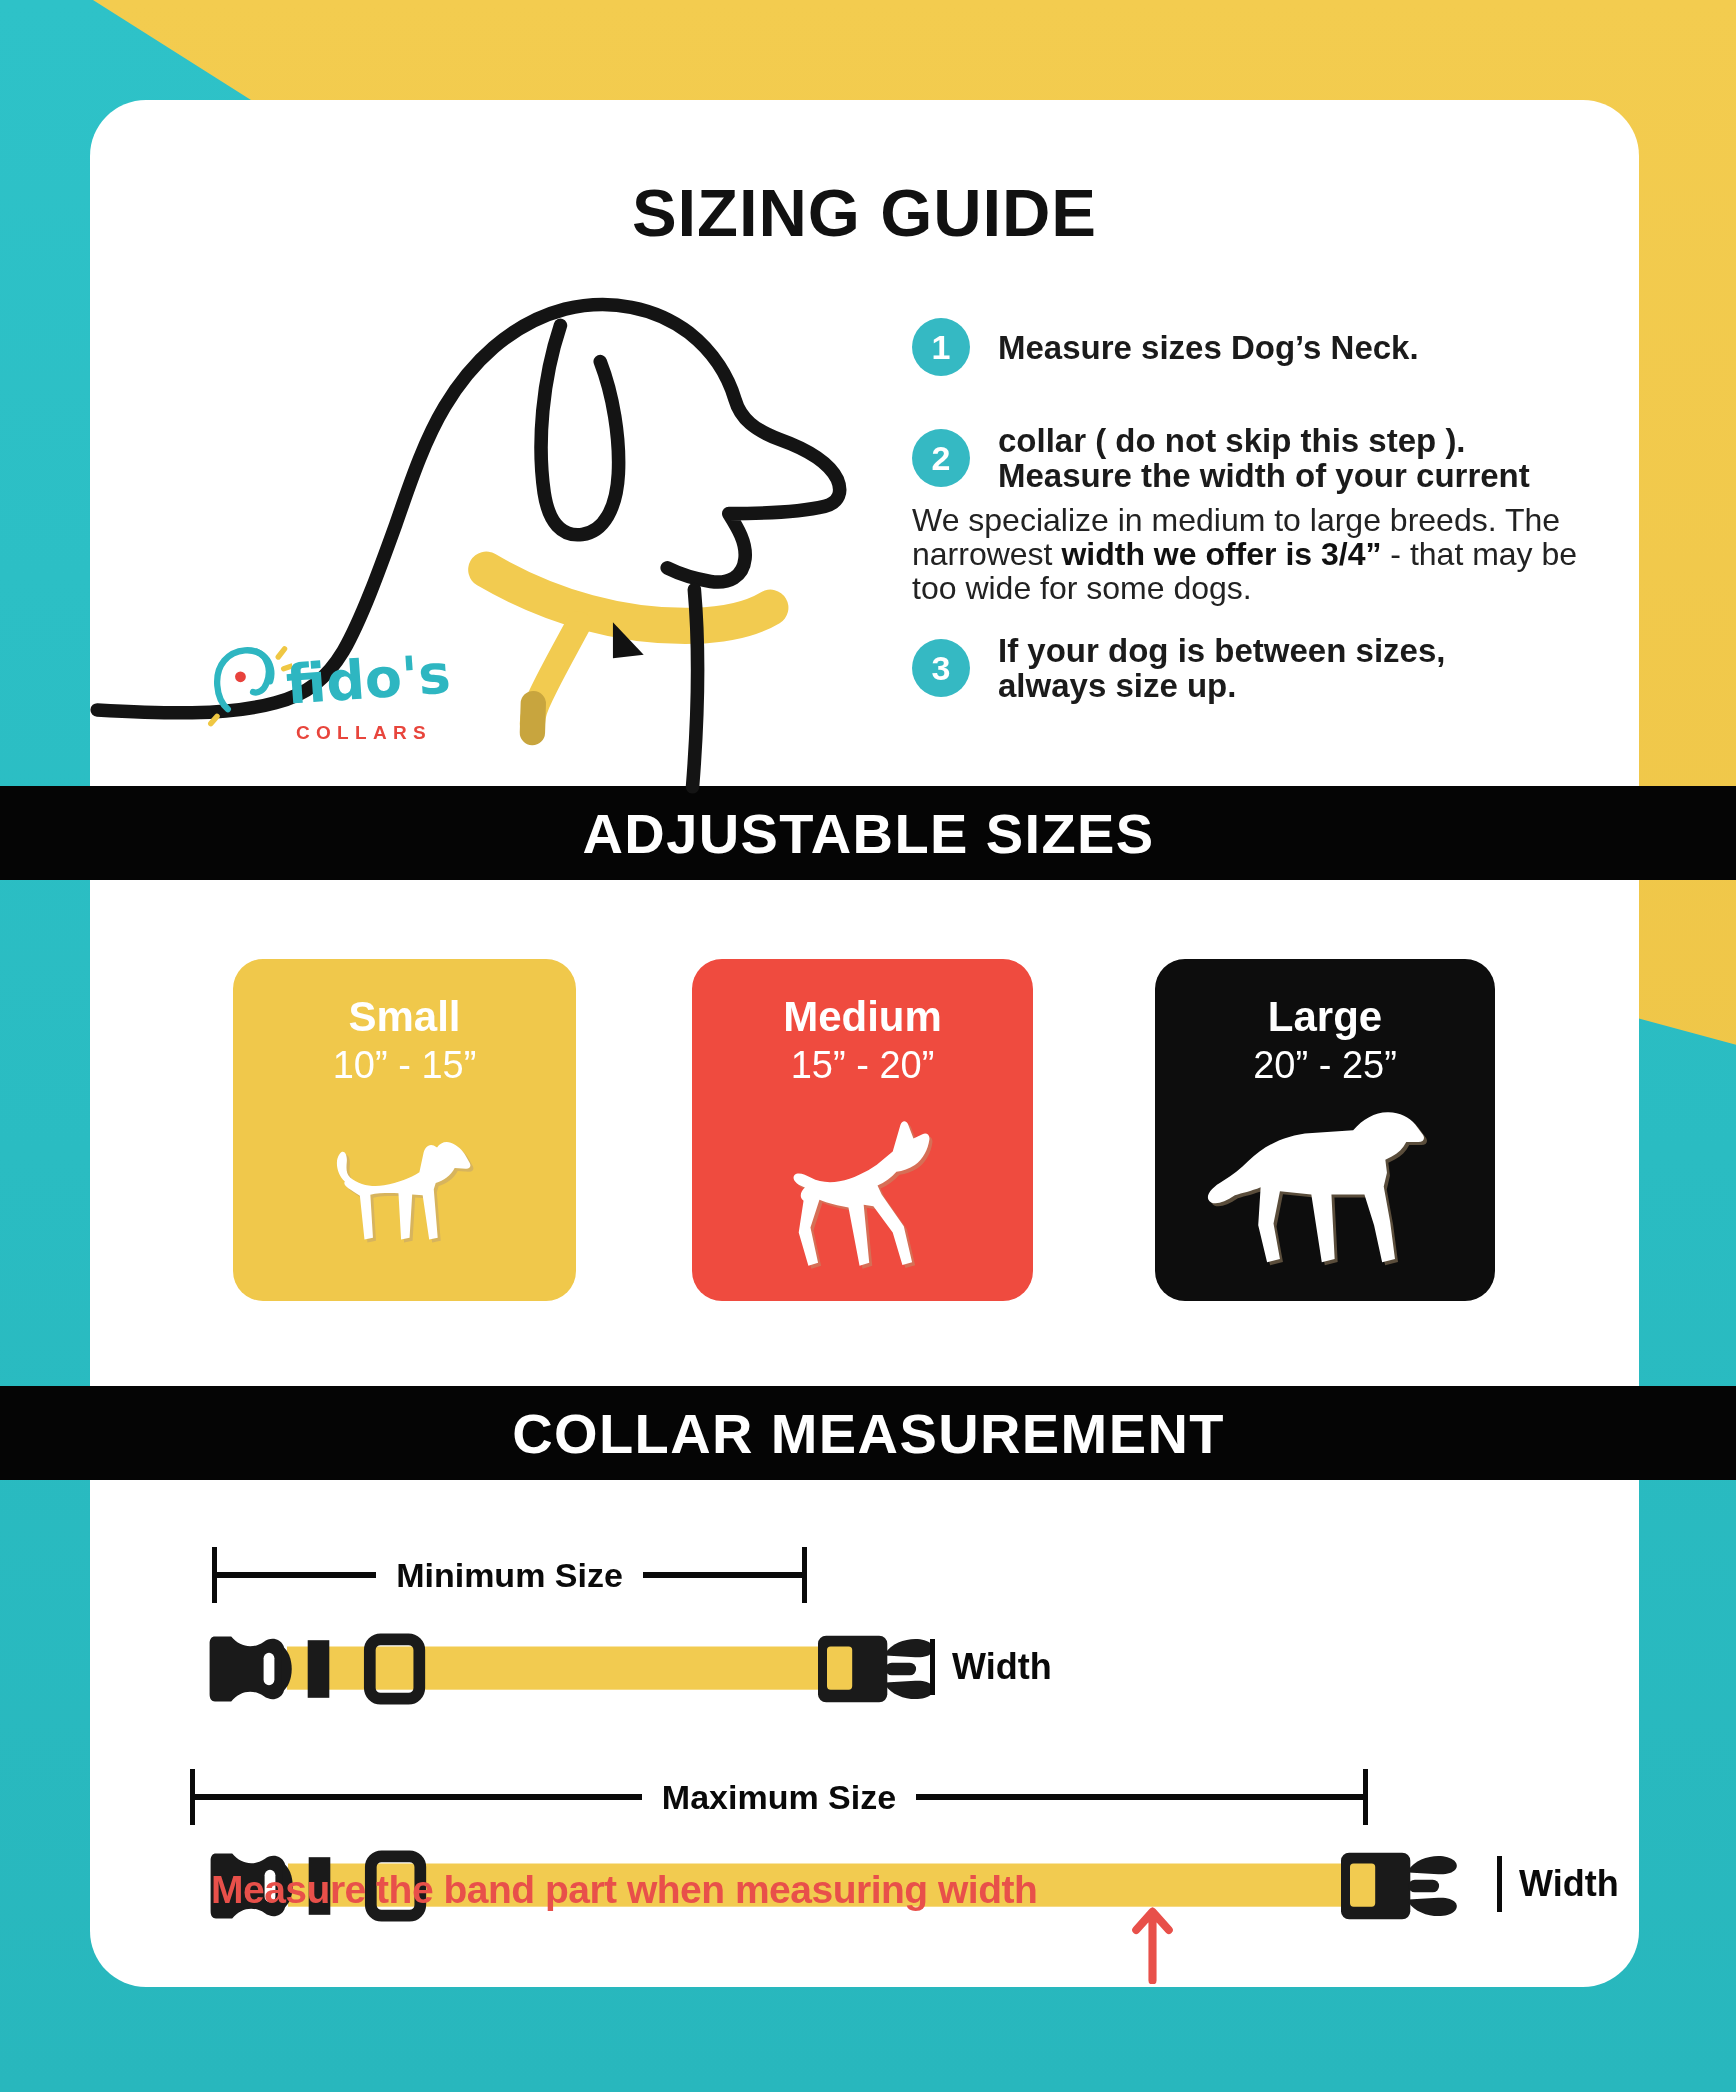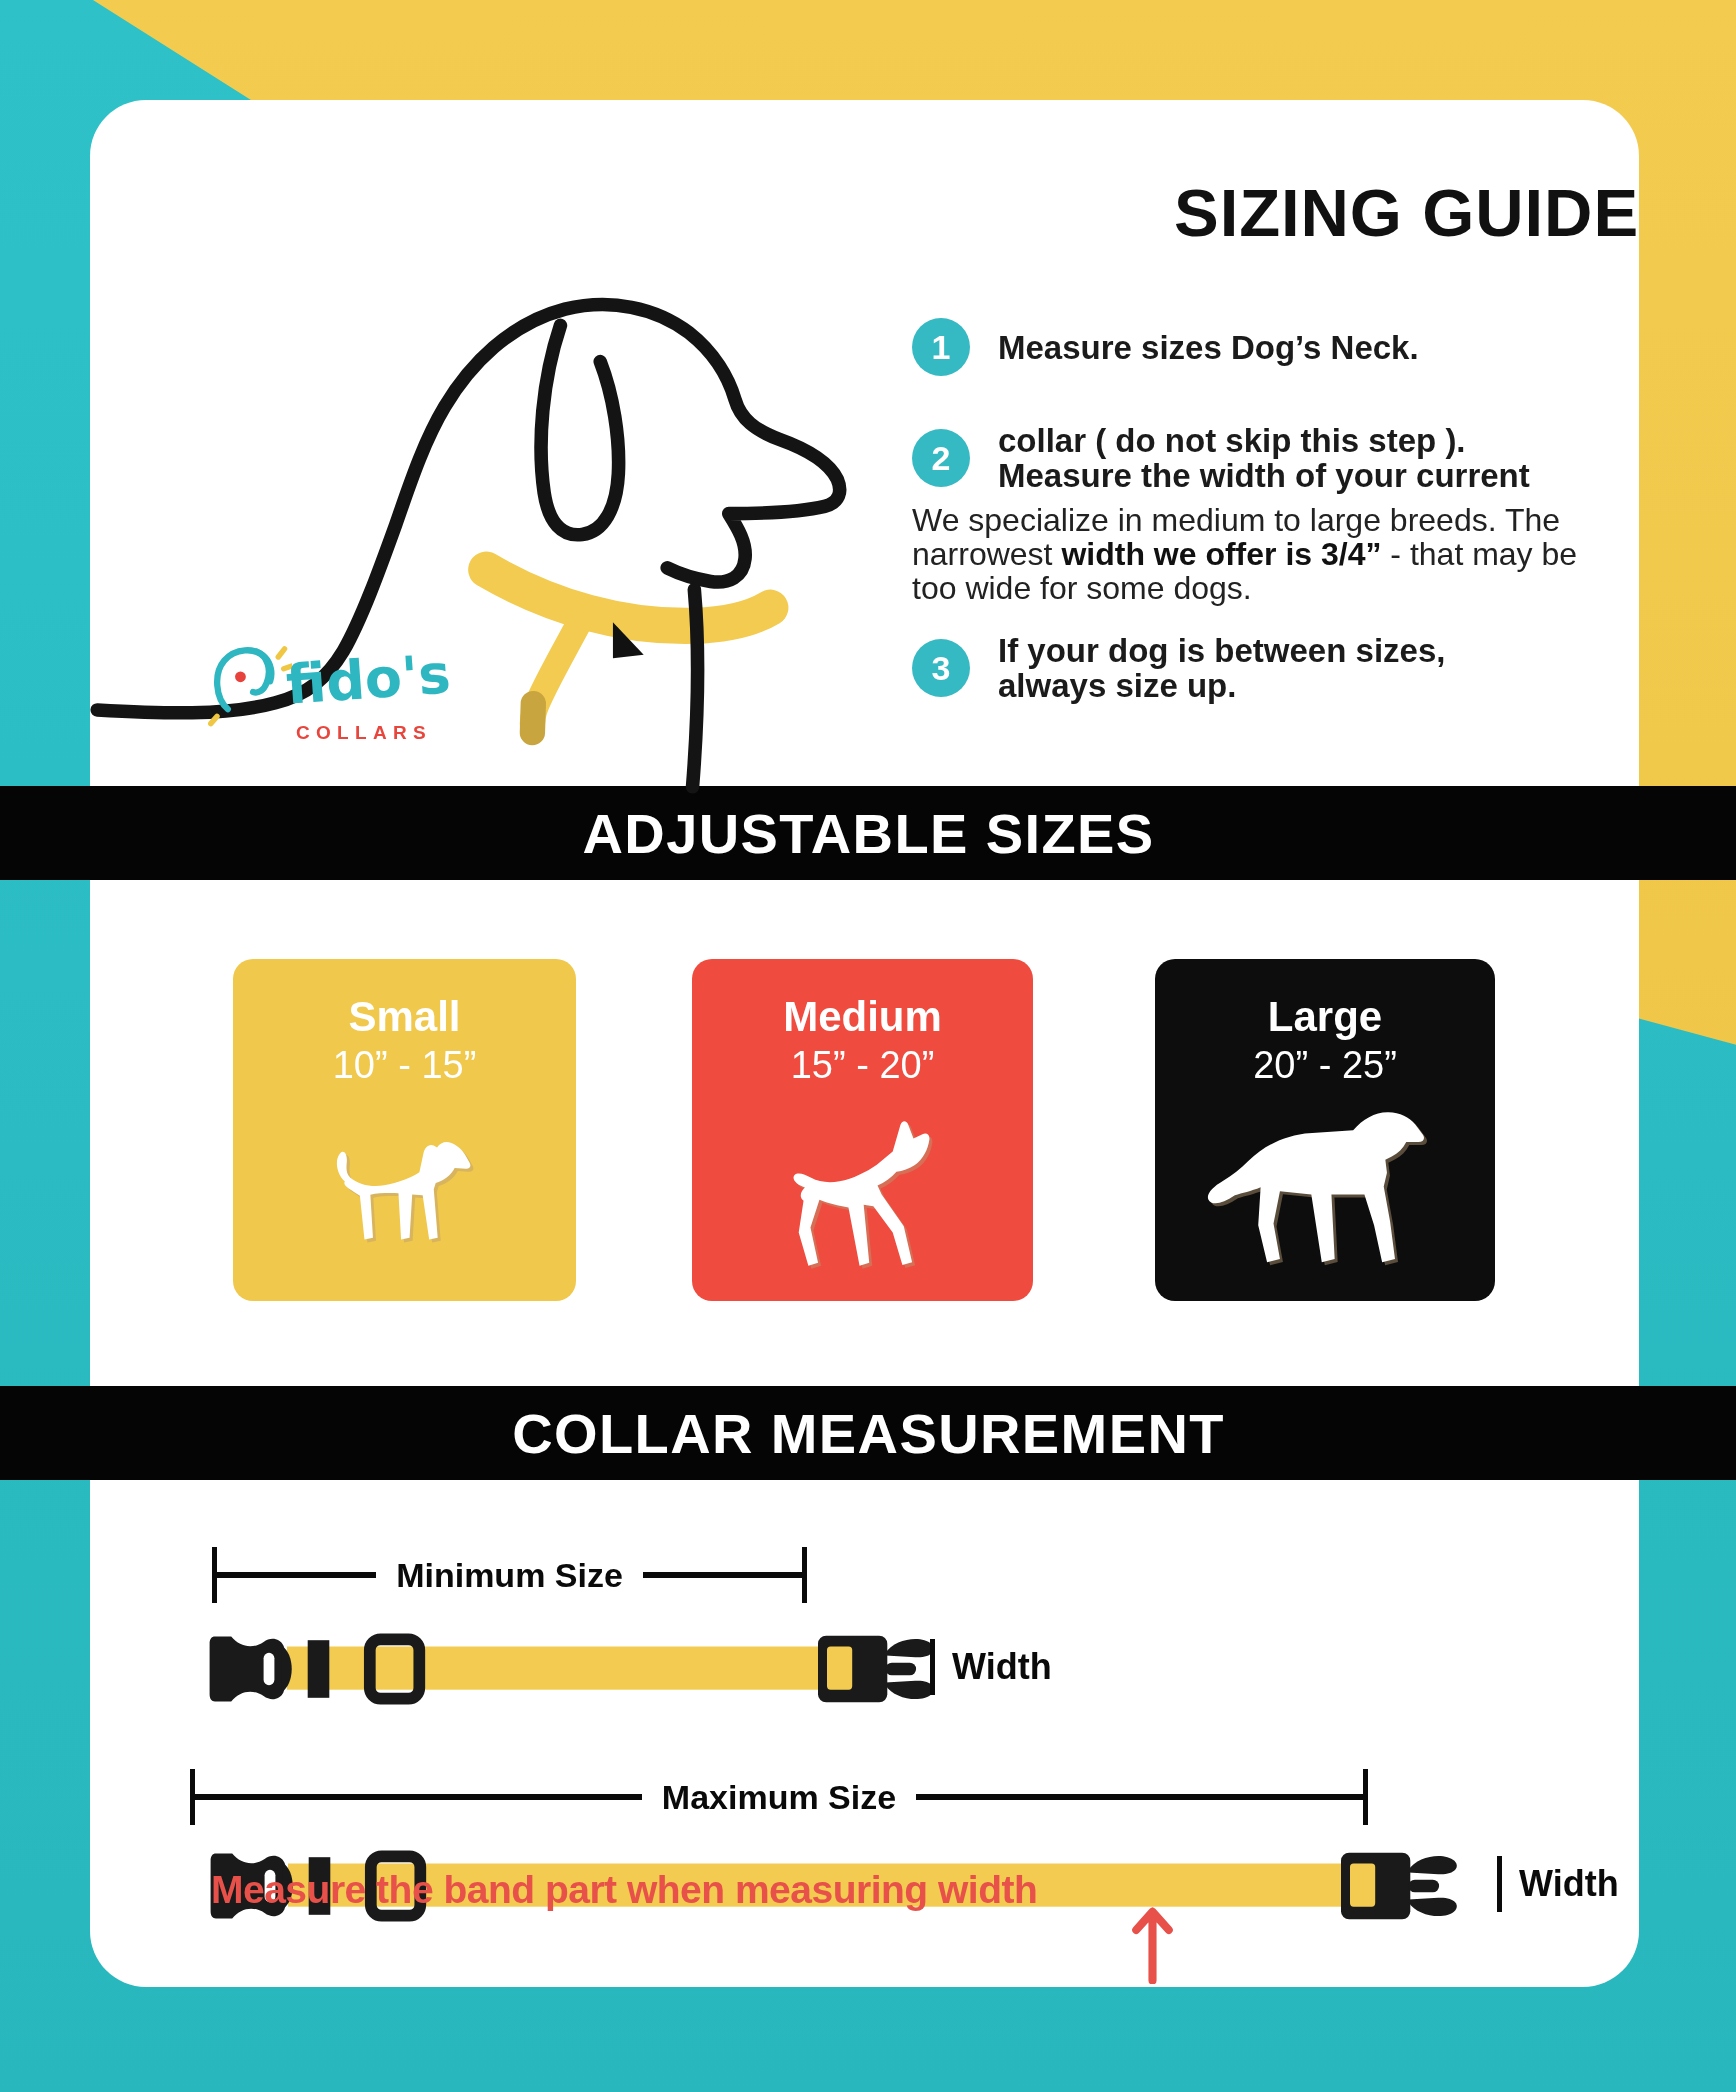--- a/index.html
+++ b/index.html
@@ -19,35 +19,35 @@
     background:#FFFFFF;border-radius:56px;z-index:1;
   }
   .banner{
     position:absolute;left:0;width:1737px;height:94px;background:#050505;z-index:2;
     display:flex;align-items:center;justify-content:center;
   }
   .banner span{
     color:#FFFFFF;font-size:56px;font-weight:700;letter-spacing:1.4px;
   }
   #page-title{
-    position:absolute;left:90px;top:174px;width:1549px;text-align:right;z-index:3;
+    position:absolute;left:90px;top:174px;width:1549px;text-align:center;z-index:3;
     font-size:67px;font-weight:700;letter-spacing:0.9px;color:#111;
   }
   .z3{z-index:3;}
   
   .step-row{position:absolute;left:912px;display:flex;align-items:center;z-index:3;}
   .step-badge{
     flex:none;width:58px;height:58px;border-radius:50%;background:#35B9C3;
     color:#fff;font-size:34px;font-weight:700;display:flex;align-items:center;justify-content:center;
   }
   .step-text{margin-left:28px;font-size:33px;line-height:35px;font-weight:700;color:#1b1b1b;white-space:nowrap;}
   #step-note{position:absolute;left:912px;top:503px;width:706px;font-size:32px;line-height:34px;color:#222;z-index:3;white-space:nowrap;}
   #step-note b{font-weight:700;color:#111;}
   
-  .size-card{position:absolute;top:959px;height:342px;border-radius:20px;z-index:3;text-align:center;}
+  .size-card{position:absolute;top:959px;height:342px;border-radius:30px;z-index:3;text-align:center;}
   .size-label{margin-top:34px;font-size:42px;line-height:47px;font-weight:700;color:#fff;}
   .size-range{margin-top:3.6px;font-size:38px;color:#fff;}
   .dog-svg{position:absolute;left:50%;transform:translateX(-50%);}
   .dog-svg path{fill:#fff;}
   .shadowed{filter:drop-shadow(3.6px 3.6px 0 rgba(185,155,115,.45));}
   
   .measure-line{position:absolute;height:56px;display:flex;align-items:center;z-index:3;}
   .m-tick{flex:none;width:5.4px;height:56px;background:#0a0a0a;}
   .m-seg{flex:1;height:6.3px;background:#0a0a0a;}
   .m-label{flex:none;padding:0 20px;font-size:34px;font-weight:700;color:#0a0a0a;white-space:nowrap;}

